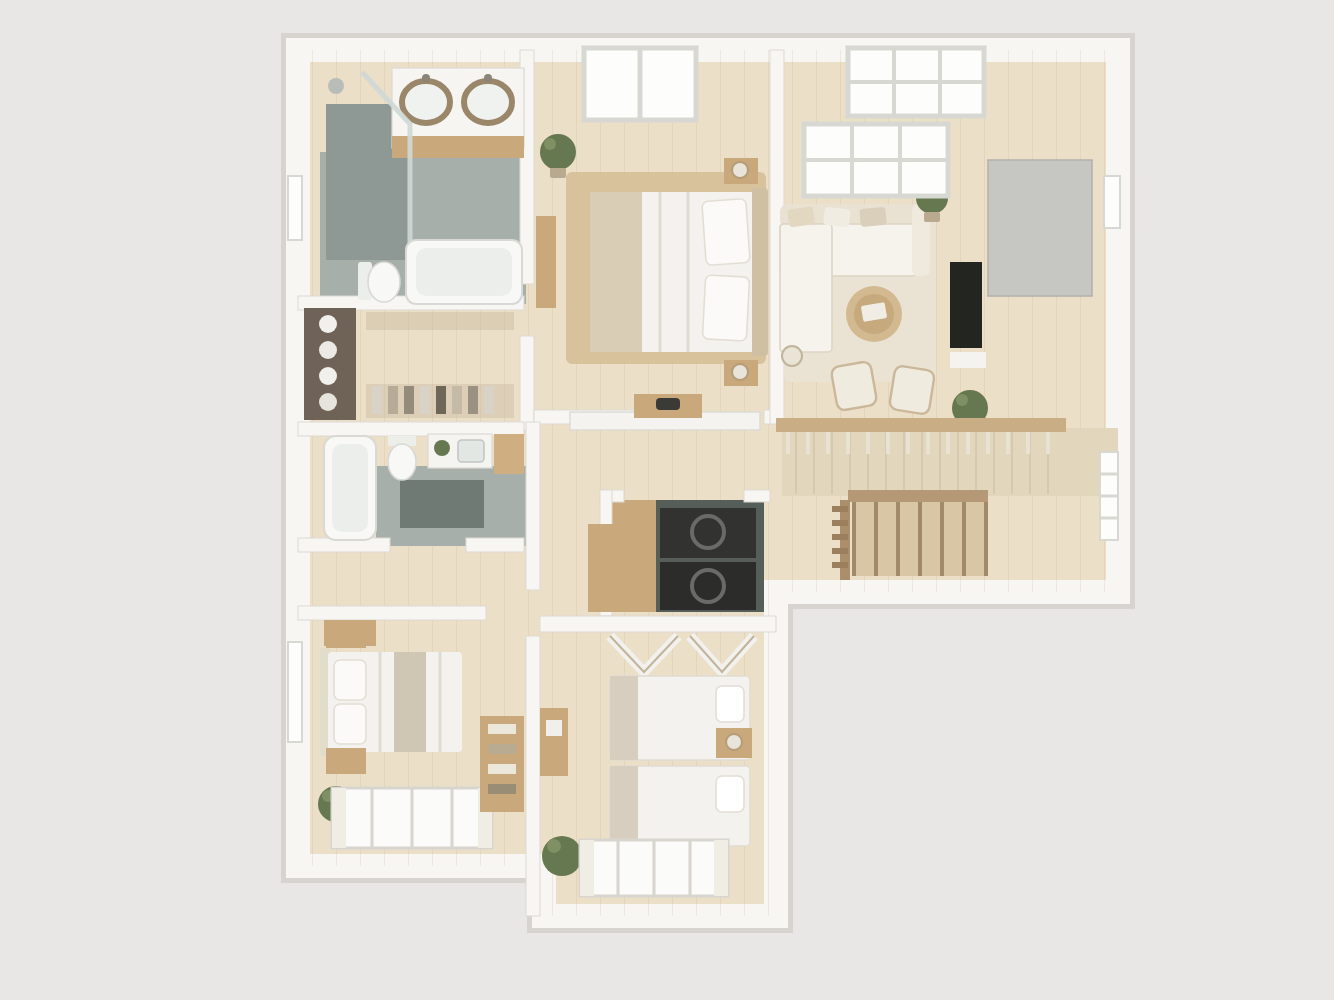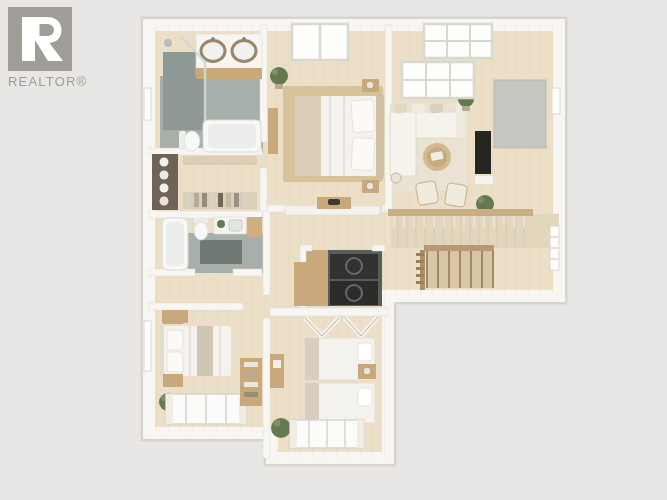--- a/index.html
+++ b/index.html
@@ -31,30 +31,20 @@
     position:absolute;right:7px;top:512px;
     font-size:15px;color:var(--c-credit,#d5d4d2);
     letter-spacing:.2px;
   }
 </style>
 </head>
 <body>
 
 <div class="stage">
 
-  <div class="logo">
-    <span class="logo-box">
-      <svg width="64" height="64" viewBox="0 0 64 64">
-        <rect x="14" y="10" width="13" height="44" fill="#ffffff"></rect>
-        <path d="M27 10 H40 C48 10 53.5 15.5 53.5 23 C53.5 30.5 48.5 35.5 41.5 36 L55 54 H40 L27 33 Z
-                 M31.5 17 V29 H39 C43 29 46 26.5 46 23 C46 19.5 43 17 39 17 Z" fill="#ffffff" fill-rule="evenodd"></path>
-      </svg>
-    </span>
-    <div class="logo-text">REALTOR®</div>
-  </div>
 
   <svg class="plan" width="667" height="500" viewBox="0 0 667 500">
     <defs>
       <pattern id="planks" width="12" height="12" patternUnits="userSpaceOnUse">
         <line x1="0" y1="0" x2="0" y2="12" stroke="var(--c-plank_line,#bfa478)" stroke-width="1" opacity="0.18"></line>
       </pattern>
       <clipPath id="planClip">
         <polygon points="149,25 559,25 559,296 388,296 388,458 272,458 272,433 149,433"></polygon>
       </clipPath>
     </defs>

